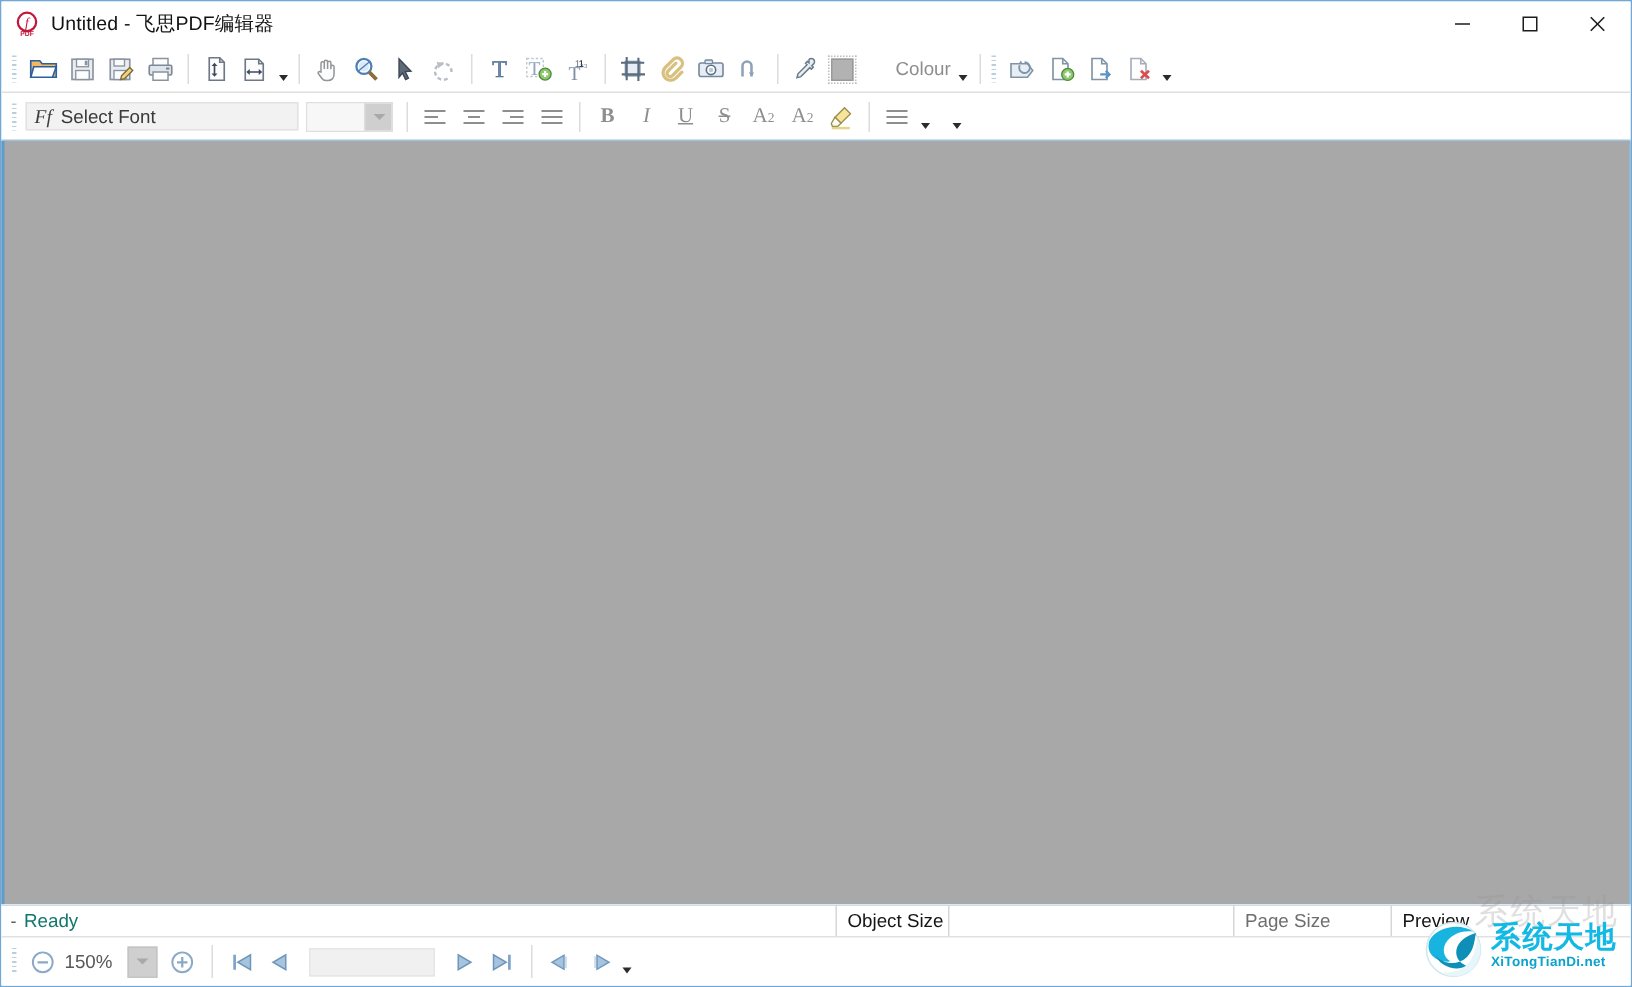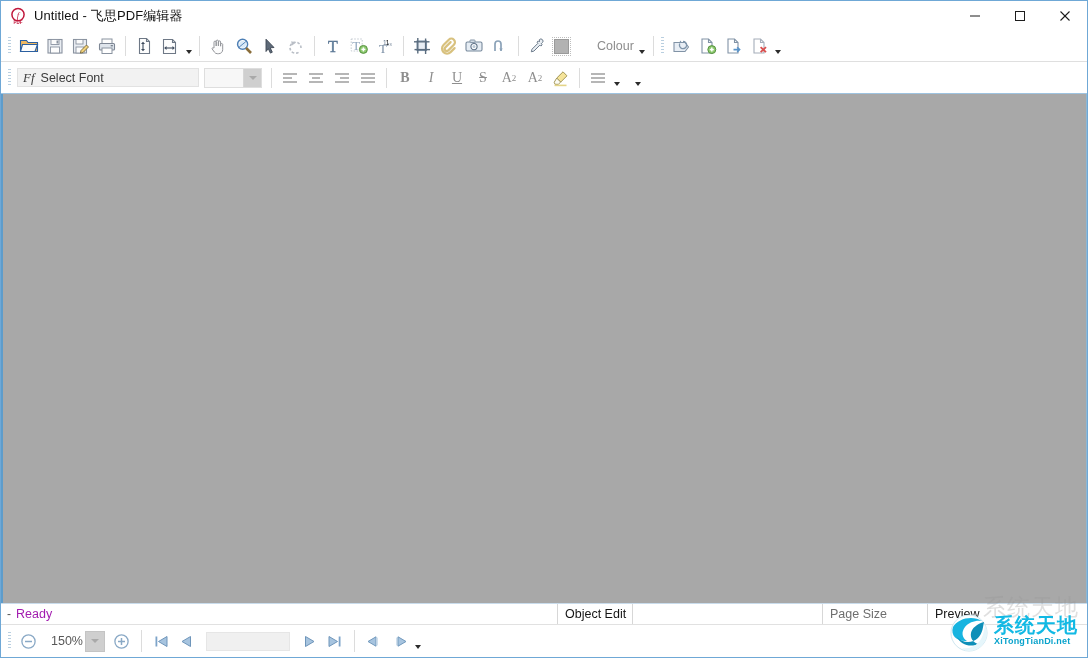--- a/index.html
+++ b/index.html
@@ -249,21 +249,21 @@
     background: #ffffff;
     border-top: 1px solid #c9dcec;
   }
   .status-dash {
     font-size: 12px;
     color: #555;
     padding: 0 5px 0 6px;
   }
   .status-ready {
     font-size: 12.5px;
-    color: #a21caf;
+    color: #0f766e;
   }
   .status-pane {
     height: 20px;
     display: flex;
     align-items: center;
     border-left: 1px solid #d7d7d7;
     font-size: 12.5px;
     box-sizing: border-box;
     padding-left: 7px;
     color: #151515;
@@ -284,21 +284,21 @@
     width: 1px;
     height: 22px;
     background: #dcdcdc;
     margin: 0 7px;
     flex: 0 0 auto;
   }
   .zoom-pct {
     font-size: 12.5px;
     color: #585858;
     width: 40px;
-    text-align: right;
+    text-align: left;
     margin: 0 2px;
   }
   .zoom-drop {
     width: 18px;
     height: 19px;
     background: #cfcfcf;
     border: 1px solid #c4c4c4;
     display: flex;
     align-items: center;
     justify-content: center;
@@ -717,21 +717,21 @@
   </div>
 
   <div class="doc-area"></div>
 
   <div class="status-wrap">
 
     <div class="status-row">
       <span class="status-dash">-</span>
       <span class="status-ready">Ready</span>
       <div style="flex:1"></div>
-      <div class="status-pane" style="width:75px;">Object Edit</div>
+      <div class="status-pane" style="width:75px;">Object Size</div>
       <div class="status-pane" style="width:190px;"></div>
       <div class="status-pane dim" style="width:105px;">Page Size</div>
       <div class="status-pane" style="width:160px;text-align:center;">Preview</div>
     </div>
 
     <div class="nav-row">
       <div class="tb-grip"></div>
 
       <div class="nav-btn">
         <svg width="17" height="17" viewBox="0 0 17 17">

